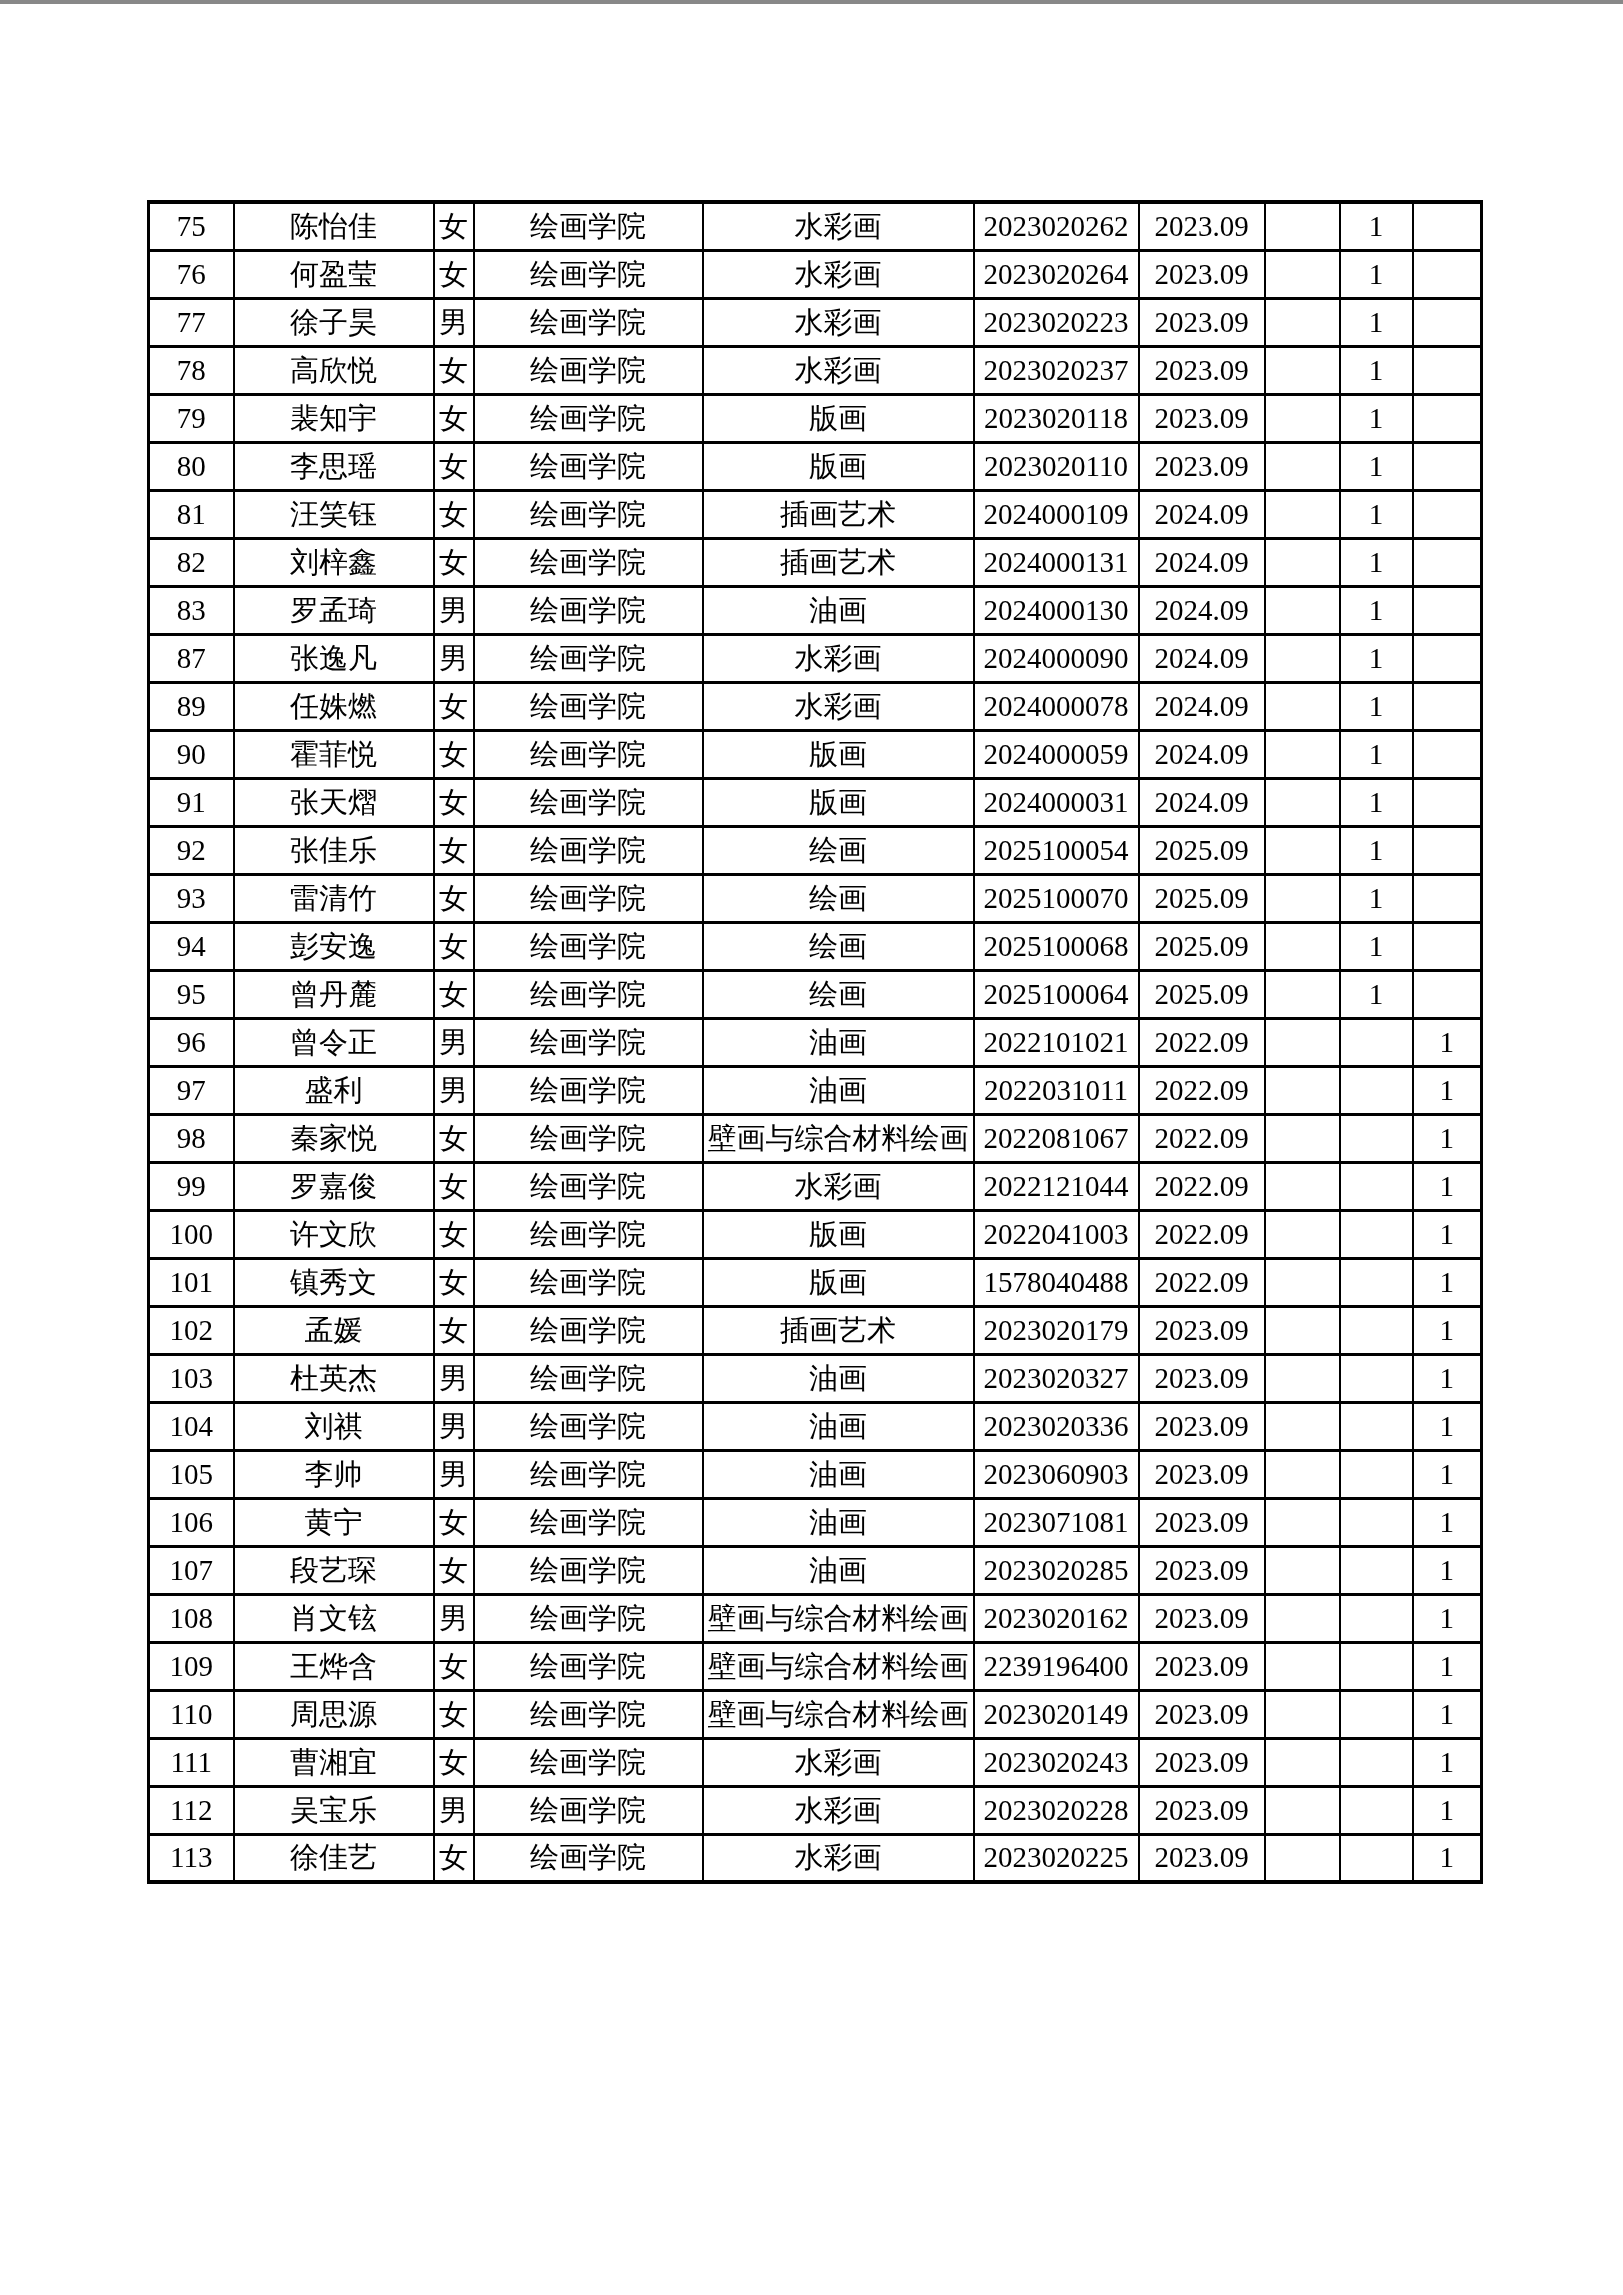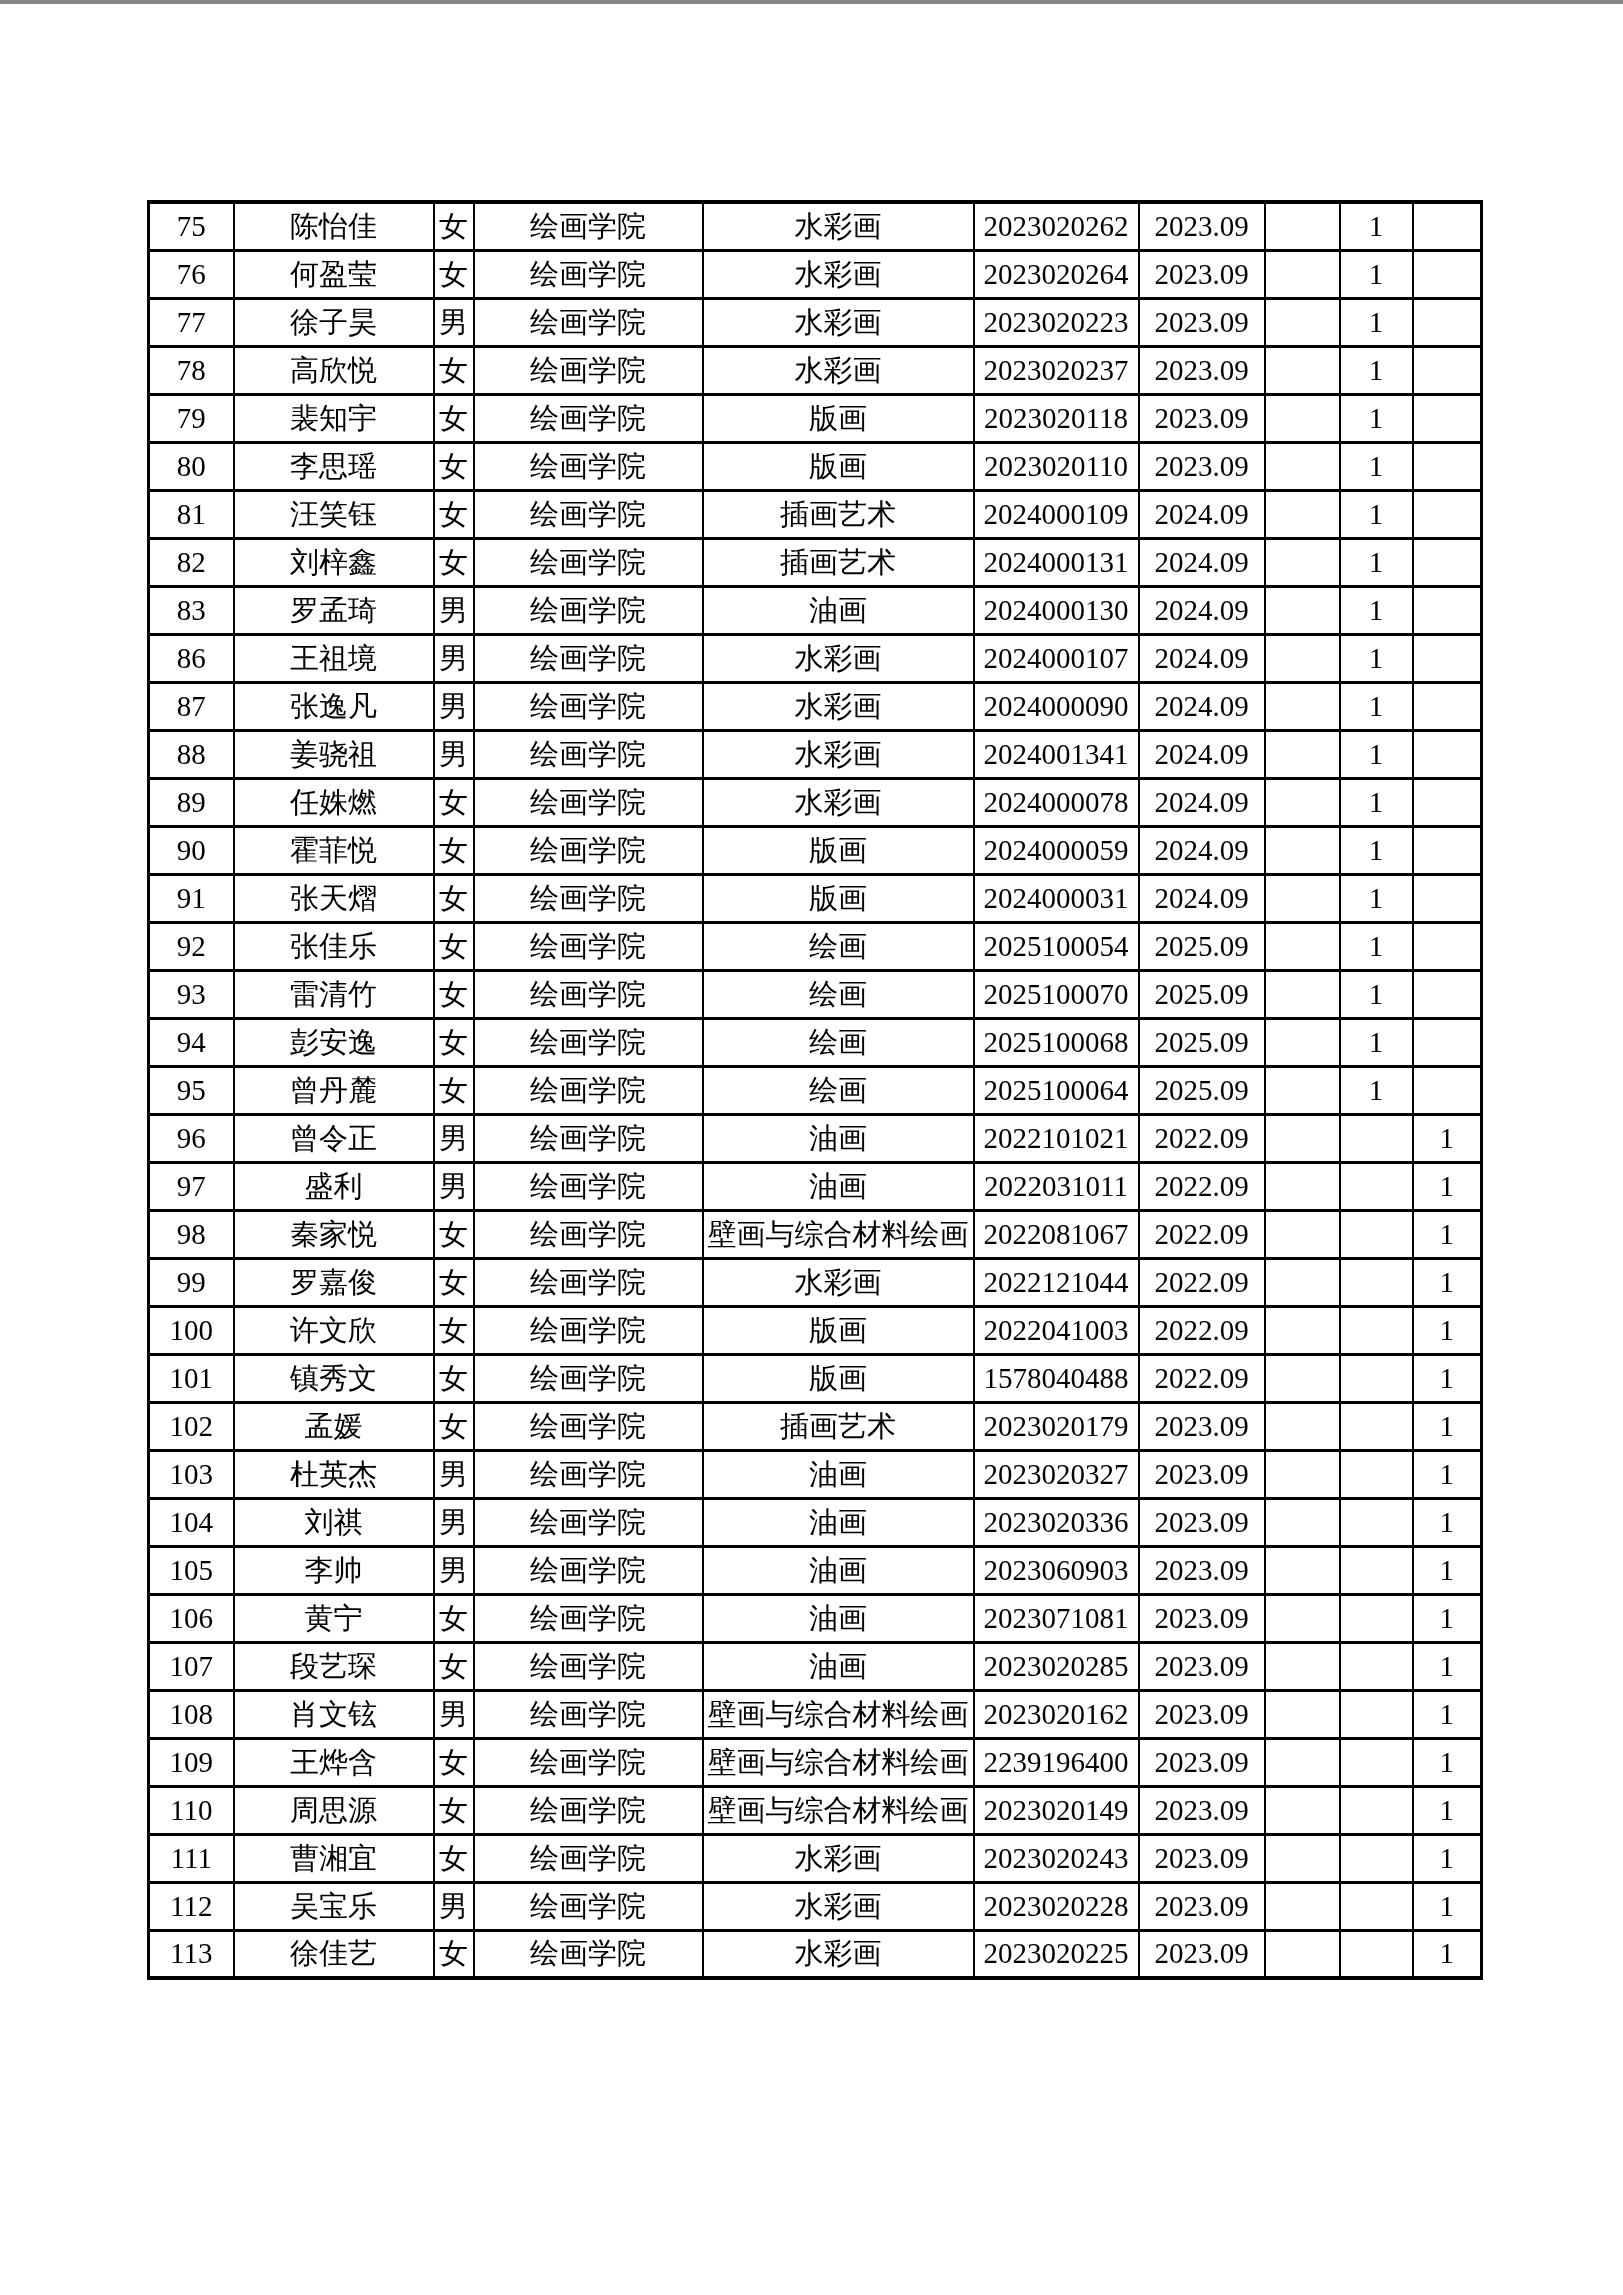--- a/index.html
+++ b/index.html
@@ -155,50 +155,26 @@
           <td>男</td>
           <td>绘画学院</td>
           <td>油画</td>
           <td>2024000130</td>
           <td>2024.09</td>
           <td></td>
           <td>1</td>
           <td></td>
         </tr>
         <tr>
-          <td>86</td>
-          <td>王祖境</td>
-          <td>男</td>
-          <td>绘画学院</td>
-          <td>水彩画</td>
-          <td>2024000107</td>
-          <td>2024.09</td>
-          <td></td>
-          <td>1</td>
-          <td></td>
-        </tr>
-        <tr>
           <td>87</td>
           <td>张逸凡</td>
           <td>男</td>
           <td>绘画学院</td>
           <td>水彩画</td>
           <td>2024000090</td>
-          <td>2024.09</td>
-          <td></td>
-          <td>1</td>
-          <td></td>
-        </tr>
-        <tr>
-          <td>88</td>
-          <td>姜骁祖</td>
-          <td>男</td>
-          <td>绘画学院</td>
-          <td>水彩画</td>
-          <td>2024001341</td>
           <td>2024.09</td>
           <td></td>
           <td>1</td>
           <td></td>
         </tr>
         <tr>
           <td>89</td>
           <td>任姝燃</td>
           <td>女</td>
           <td>绘画学院</td>

